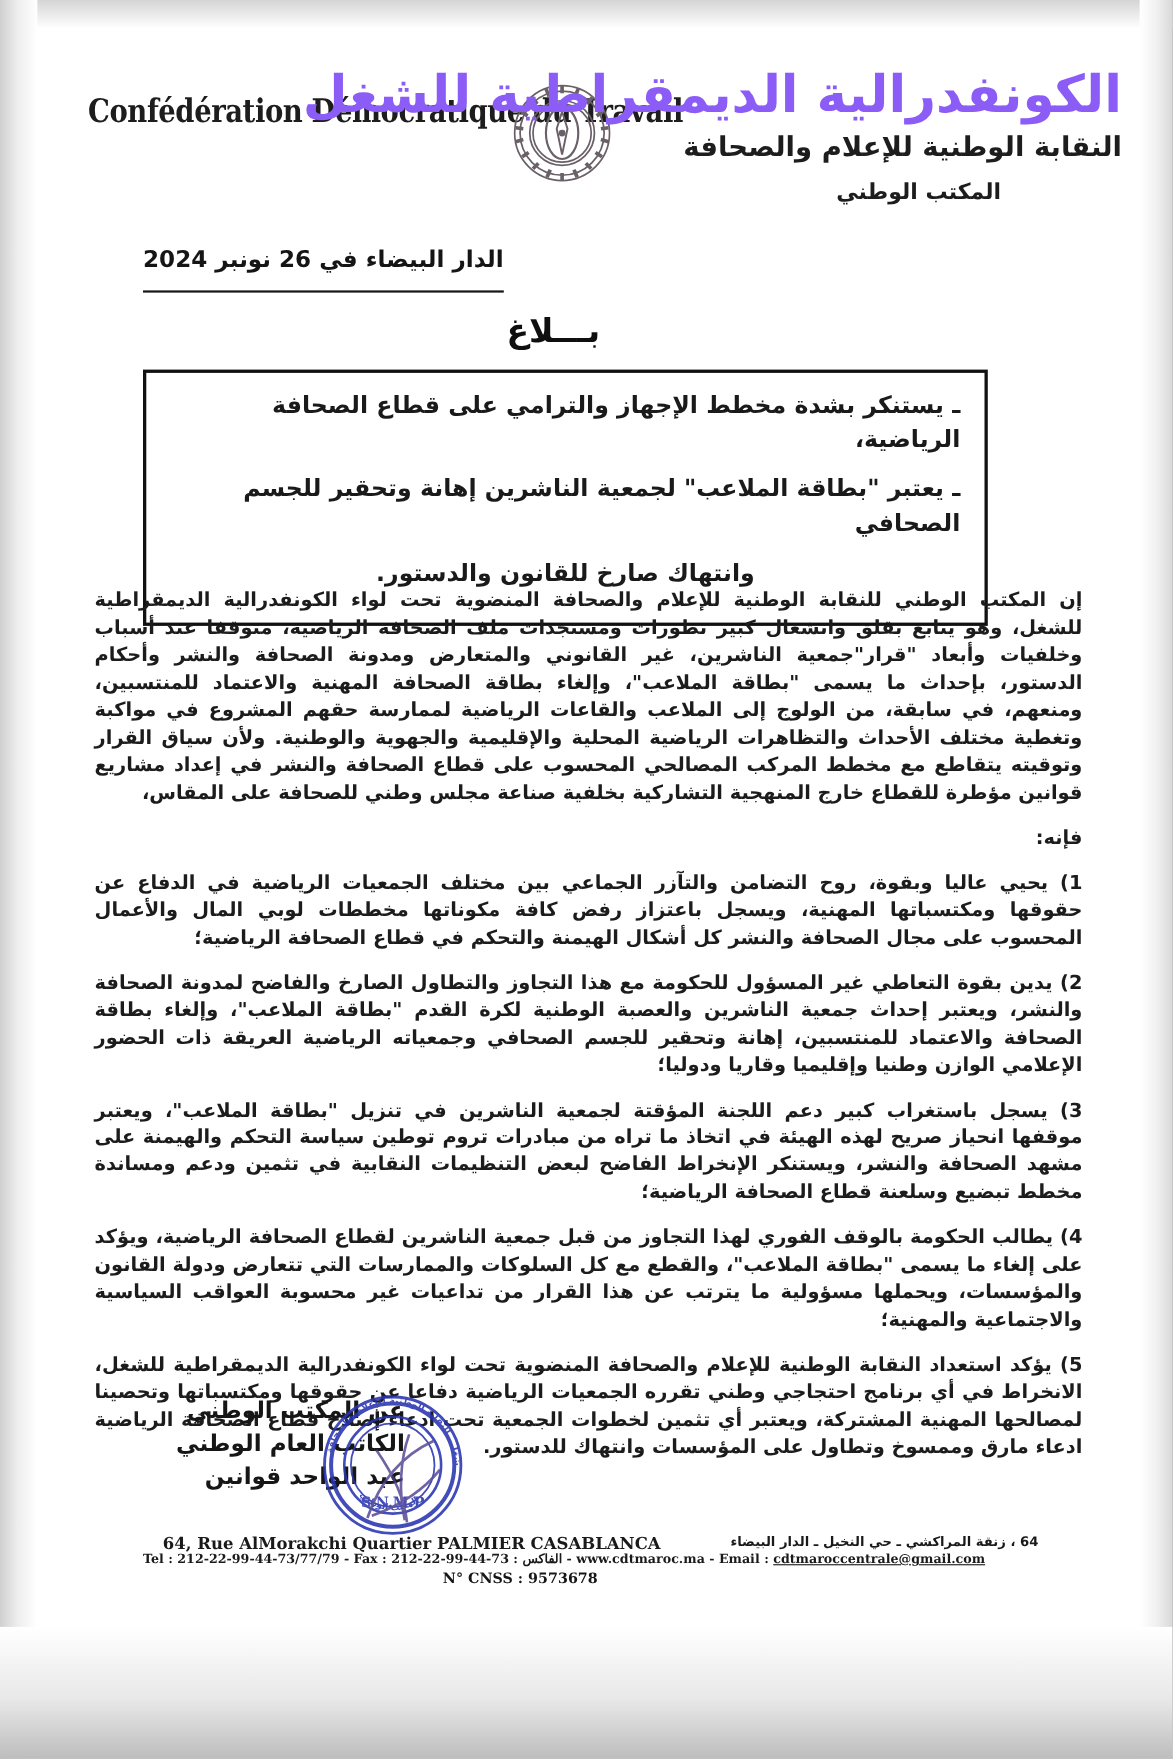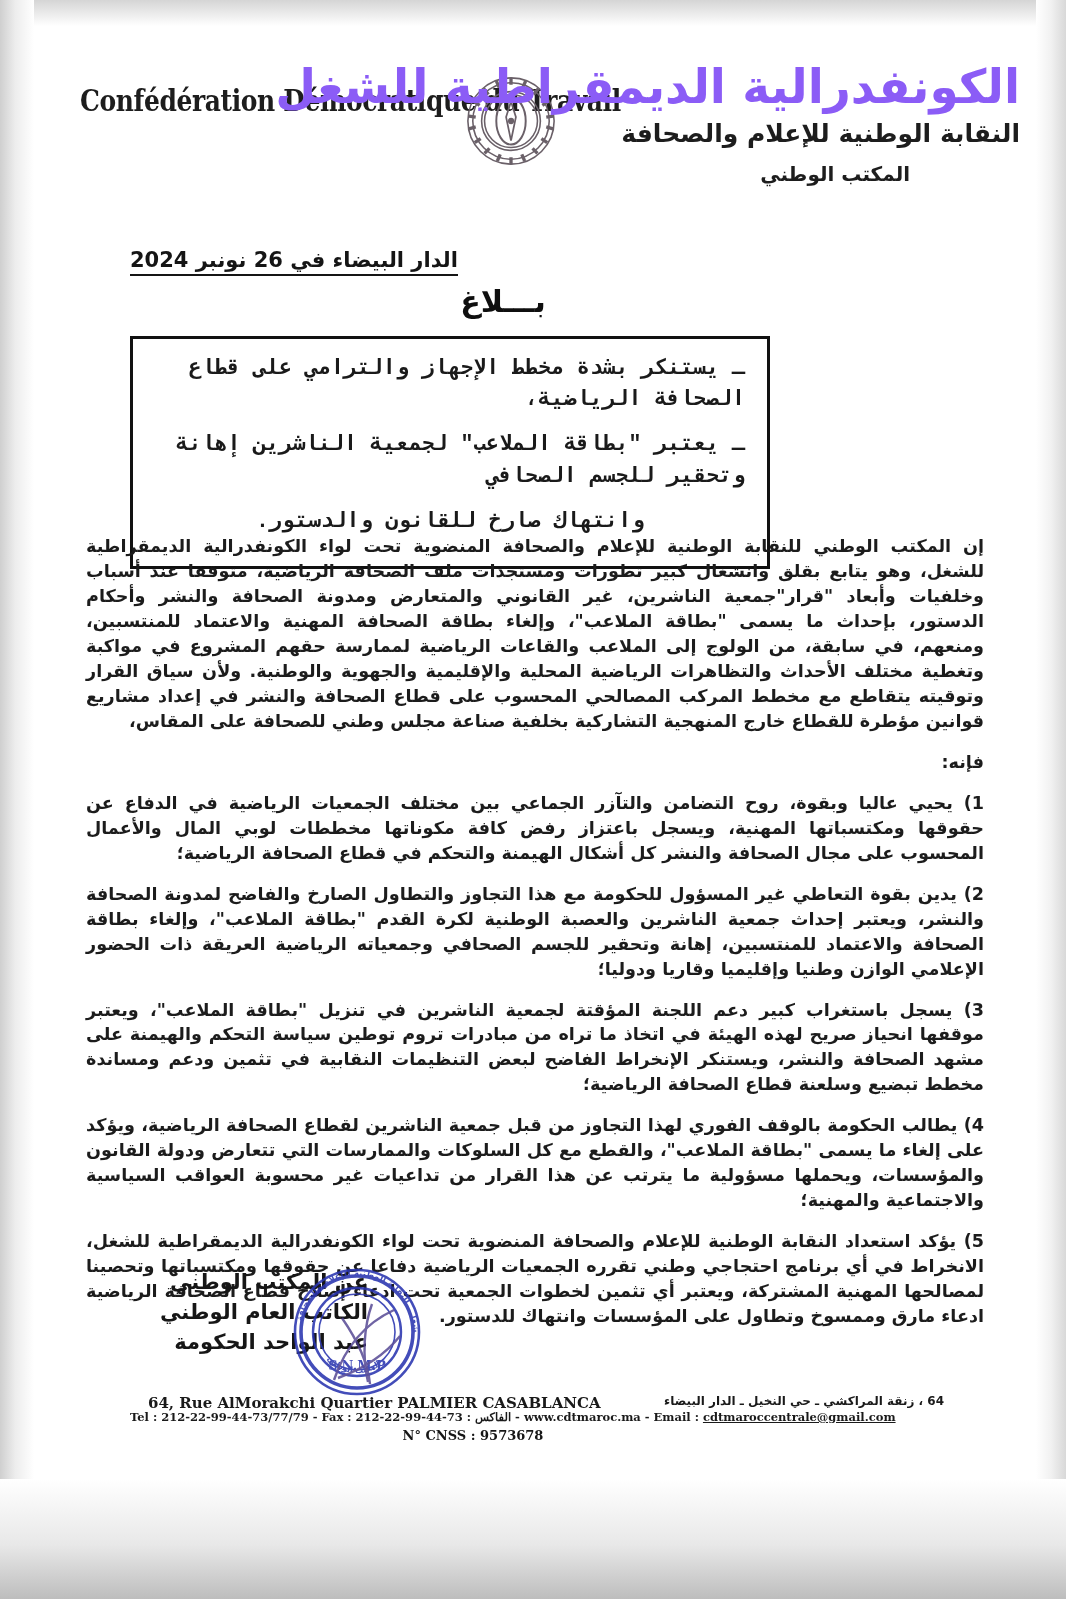--- a/index.html
+++ b/index.html
@@ -87,52 +87,51 @@
     margin-top: 14px;
     margin-right: 110px;
     font-size: 20px;
     font-weight: bold;
     color: #1d1d1d;
   }
 
   
   .dateline {
     position: absolute;
-    left: 130px; top: 248px;
+    left: 130px; top: 224px;
     direction: rtl;
     font-size: 21px;
     font-weight: bold;
     color: #151515;
     border-bottom: 2px solid #151515;
-    padding-bottom: 2px;
+    padding-bottom: 16px;
   }
 
   
   .doc-title {
     position: absolute;
     left: 0; right: 0; top: 284px;
     text-align: center;
     direction: rtl;
     font-size: 30px;
     font-weight: bold;
     letter-spacing: 1px;
     color: #0f0f0f;
     padding-right: 60px;
   }
 
   
   .callout {
     position: absolute;
     left: 130px; top: 336px;
-    width: 640px;
+    width: 768px;
     border: 3px solid #111111;
     padding: 14px 22px 16px 22px;
     direction: rtl;
     box-sizing: border-box;
-    font-family: Liberation Mono, monospace;
   }
   .callout p {
     margin: 0 0 14px 0;
     font-size: 21.5px;
     font-weight: bold;
     color: #1a1a1a;
     line-height: 1.45;
   }
   .callout p:last-child { margin-bottom: 13px; text-align: center; }
 
@@ -297,21 +296,21 @@
     <p class="item">1) يحيي عاليا وبقوة، روح التضامن والتآزر الجماعي بين مختلف الجمعيات الرياضية في الدفاع عن حقوقها ومكتسباتها المهنية، ويسجل باعتزاز رفض كافة مكوناتها مخططات لوبي المال والأعمال المحسوب على مجال الصحافة والنشر كل أشكال الهيمنة والتحكم في قطاع الصحافة الرياضية؛</p>
     <p class="item">2) يدين بقوة التعاطي غير المسؤول للحكومة مع هذا التجاوز والتطاول الصارخ والفاضح لمدونة الصحافة والنشر، ويعتبر إحداث جمعية الناشرين والعصبة الوطنية لكرة القدم "بطاقة الملاعب"، وإلغاء بطاقة الصحافة والاعتماد للمنتسبين، إهانة وتحقير للجسم الصحافي وجمعياته الرياضية العريقة ذات الحضور الإعلامي الوازن وطنيا وإقليميا وقاريا ودوليا؛</p>
     <p class="item">3) يسجل باستغراب كبير دعم اللجنة المؤقتة لجمعية الناشرين في تنزيل "بطاقة الملاعب"، ويعتبر موقفها انحياز صريح لهذه الهيئة في اتخاذ ما تراه من مبادرات تروم توطين سياسة التحكم والهيمنة على مشهد الصحافة والنشر، ويستنكر الإنخراط الفاضح لبعض التنظيمات النقابية في تثمين ودعم ومساندة مخطط تبضيع وسلعنة قطاع الصحافة الرياضية؛</p>
     <p class="item">4) يطالب الحكومة بالوقف الفوري لهذا التجاوز من قبل جمعية الناشرين لقطاع الصحافة الرياضية، ويؤكد على إلغاء ما يسمى "بطاقة الملاعب"، والقطع مع كل السلوكات والممارسات التي تتعارض ودولة القانون والمؤسسات، ويحملها مسؤولية ما يترتب عن هذا القرار من تداعيات غير محسوبة العواقب السياسية والاجتماعية والمهنية؛</p>
     <p class="item">5) يؤكد استعداد النقابة الوطنية للإعلام والصحافة المنضوية تحت لواء الكونفدرالية الديمقراطية للشغل، الانخراط في أي برنامج احتجاجي وطني تقرره الجمعيات الرياضية دفاعا عن حقوقها ومكتسباتها وتحصينا لمصالحها المهنية المشتركة، ويعتبر أي تثمين لخطوات الجمعية تحت ادعاء إصلاح قطاع الصحافة الرياضية ادعاء مارق وممسوخ وتطاول على المؤسسات وانتهاك للدستور.</p>
   </div>
 
   <div class="signature">
     <div>عن المكتب الوطني</div>
     <div>الكاتب العام الوطني</div>
-    <div>عبد الواحد الحكومة</div>
+    <div>عبد الواحد قوانين</div>
   </div>
 
   <div class="stamp">
     <svg viewBox="0 0 210 160" width="210" height="160" aria-hidden="true">
       <defs>
         <path id="arcOuter" d="M 25,80 A 56,56 0 1 1 137,80" fill="none"></path>
         <path id="arcInner" d="M 42,82 A 39,39 0 1 0 120,82" fill="none"></path>
       </defs>
       <g stroke="#2a35b0" fill="none">
         <circle cx="81" cy="80" r="62" stroke-width="2.6"></circle>

